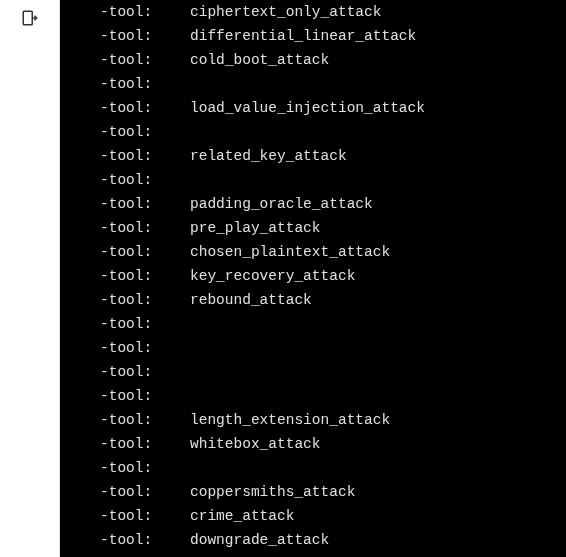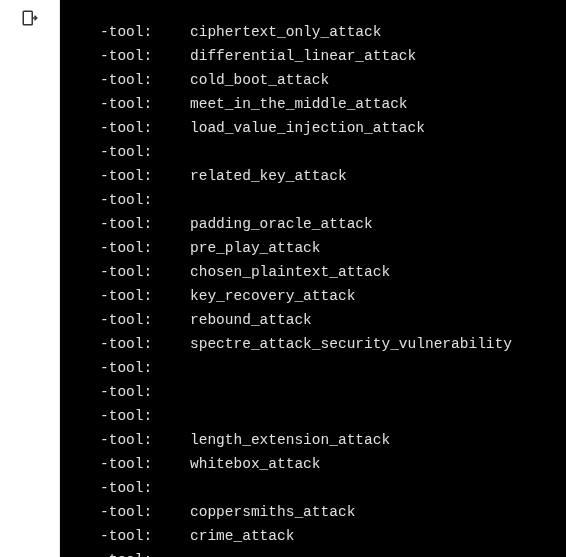--- a/index.html
+++ b/index.html
@@ -29,21 +29,21 @@
       height: 20px;
       display: flex;
       align-items: center;
       justify-content: center;
       color: #333;
     }
     .terminal {
       flex: 1;
       background: #000000;
       color: #e0e0e0;
-      padding-top: 20px;
+      padding-top: 0;
       padding-left: 40px;
       font-size: 14.5px;
       line-height: 24px;
       overflow: hidden;
     }
     .line {
       white-space: pre;
       display: flex;
     }
     .prefix {
@@ -64,33 +64,33 @@
       <path d="M15 12 L21 12"></path>
       <path d="M18 9 L21 12 L18 15"></path>
     </svg>
   </span>
 </div>
 
 <div class="terminal">
   <div class="line"><span class="prefix">-tool:</span><span class="value">ciphertext_only_attack</span></div>
   <div class="line"><span class="prefix">-tool:</span><span class="value">differential_linear_attack</span></div>
   <div class="line"><span class="prefix">-tool:</span><span class="value">cold_boot_attack</span></div>
-  <div class="line"><span class="prefix">-tool:</span><span class="value">meet_in_the_middle_attack</span></div>
+  <div class="line"><span class="prefix">-tool:</span></div>
   <div class="line"><span class="prefix">-tool:</span><span class="value">load_value_injection_attack</span></div>
   <div class="line"><span class="prefix">-tool:</span></div>
   <div class="line"><span class="prefix">-tool:</span><span class="value">related_key_attack</span></div>
   <div class="line"><span class="prefix">-tool:</span></div>
   <div class="line"><span class="prefix">-tool:</span><span class="value">padding_oracle_attack</span></div>
   <div class="line"><span class="prefix">-tool:</span><span class="value">pre_play_attack</span></div>
   <div class="line"><span class="prefix">-tool:</span><span class="value">chosen_plaintext_attack</span></div>
   <div class="line"><span class="prefix">-tool:</span><span class="value">key_recovery_attack</span></div>
   <div class="line"><span class="prefix">-tool:</span><span class="value">rebound_attack</span></div>
-  <div class="line"><span class="prefix">-tool:</span><span class="value">spectre_attack_security_vulnerability</span></div>
+  <div class="line"><span class="prefix">-tool:</span></div>
   <div class="line"><span class="prefix">-tool:</span></div>
   <div class="line"><span class="prefix">-tool:</span></div>
   <div class="line"><span class="prefix">-tool:</span></div>
   <div class="line"><span class="prefix">-tool:</span><span class="value">length_extension_attack</span></div>
   <div class="line"><span class="prefix">-tool:</span><span class="value">whitebox_attack</span></div>
   <div class="line"><span class="prefix">-tool:</span></div>
   <div class="line"><span class="prefix">-tool:</span><span class="value">coppersmiths_attack</span></div>
   <div class="line"><span class="prefix">-tool:</span><span class="value">crime_attack</span></div>
-  <div class="line"><span class="prefix">-tool:</span></div>
+  <div class="line"><span class="prefix">-tool:</span><span class="value">downgrade_attack</span></div>
 </div>
 
 </body></html>

